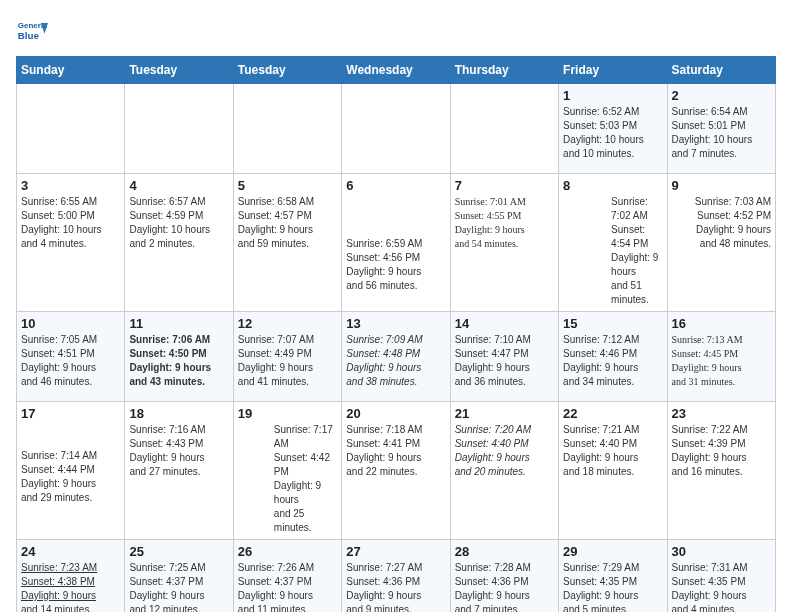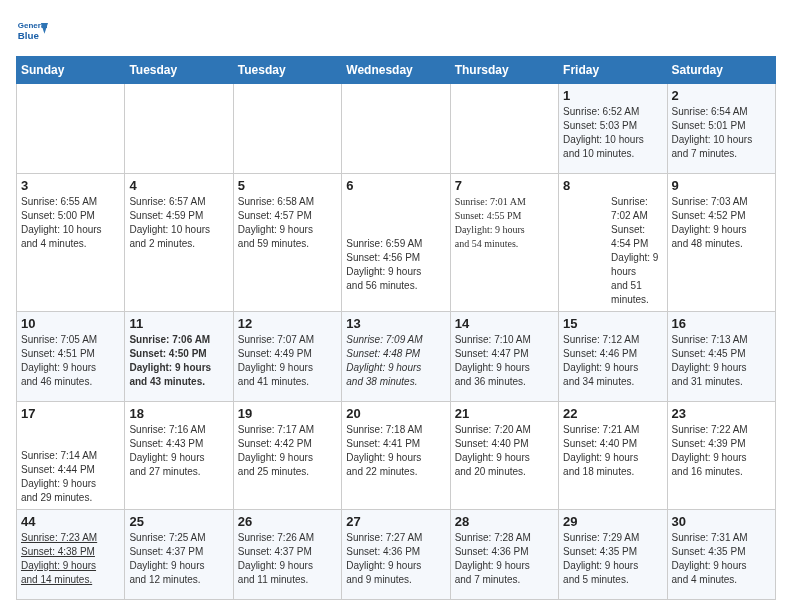--- a/index.html
+++ b/index.html
@@ -165,21 +165,21 @@
         </td>
         <td>
           <span class="day-num">8</span>
           <div style="white-space: pre-line; line-height: 1.4; margin-left: 48px;">Sunrise: 7:02 AM
 Sunset: 4:54 PM
 Daylight: 9 hours
 and 51 minutes.</div>
         </td>
         <td>
           <span class="day-num">9</span>
-          <div style="white-space: pre-line; line-height: 1.4;">Sunrise: 7:03 AM
+          <div style="white-space: pre-line; line-height: 1.4; text-align: right;">Sunrise: 7:03 AM
 Sunset: 4:52 PM
 Daylight: 9 hours
 and 48 minutes.</div>
         </td>
       </tr>
       <tr>
         <td>
           <span class="day-num">10</span>
           <div style="white-space: pre-line; line-height: 1.4;">Sunrise: 7:05 AM
 Sunset: 4:51 PM
@@ -216,21 +216,21 @@
         </td>
         <td>
           <span class="day-num">15</span>
           <div style="white-space: pre-line; line-height: 1.4;">Sunrise: 7:12 AM
 Sunset: 4:46 PM
 Daylight: 9 hours
 and 34 minutes.</div>
         </td>
         <td>
           <span class="day-num">16</span>
-          <div style="white-space: pre-line; line-height: 1.4;">Sunrise: 7:13 AM
+          <div style="white-space: pre-line; line-height: 1.4; font-family: Liberation Serif, serif;">Sunrise: 7:13 AM
 Sunset: 4:45 PM
 Daylight: 9 hours
 and 31 minutes.</div>
         </td>
       </tr>
       <tr>
         <td>
           <span class="day-num">17</span>
           <div style="white-space: pre-line; line-height: 1.4; margin-top: 28px;">Sunrise: 7:14 AM
 Sunset: 4:44 PM
@@ -239,35 +239,35 @@
         </td>
         <td>
           <span class="day-num">18</span>
           <div style="white-space: pre-line; line-height: 1.4;">Sunrise: 7:16 AM
 Sunset: 4:43 PM
 Daylight: 9 hours
 and 27 minutes.</div>
         </td>
         <td>
           <span class="day-num">19</span>
-          <div style="white-space: pre-line; line-height: 1.4;">Sunrise: 7:17 AM
+          <div style="white-space: pre-line; line-height: 1.4; margin-left: 36px;">Sunrise: 7:17 AM
 Sunset: 4:42 PM
 Daylight: 9 hours
 and 25 minutes.</div>
         </td>
         <td>
           <span class="day-num">20</span>
           <div style="white-space: pre-line; line-height: 1.4;">Sunrise: 7:18 AM
 Sunset: 4:41 PM
 Daylight: 9 hours
 and 22 minutes.</div>
         </td>
         <td>
           <span class="day-num">21</span>
-          <div style="white-space: pre-line; line-height: 1.4;">Sunrise: 7:20 AM
+          <div style="white-space: pre-line; line-height: 1.4; font-style: italic;">Sunrise: 7:20 AM
 Sunset: 4:40 PM
 Daylight: 9 hours
 and 20 minutes.</div>
         </td>
         <td>
           <span class="day-num">22</span>
           <div style="white-space: pre-line; line-height: 1.4;">Sunrise: 7:21 AM
 Sunset: 4:40 PM
 Daylight: 9 hours
 and 18 minutes.</div>
@@ -275,21 +275,21 @@
         <td>
           <span class="day-num">23</span>
           <div style="white-space: pre-line; line-height: 1.4;">Sunrise: 7:22 AM
 Sunset: 4:39 PM
 Daylight: 9 hours
 and 16 minutes.</div>
         </td>
       </tr>
       <tr>
         <td>
-          <span class="day-num">44</span>
+          <span class="day-num">24</span>
           <div style="white-space: pre-line; line-height: 1.4; text-decoration: underline;">Sunrise: 7:23 AM
 Sunset: 4:38 PM
 Daylight: 9 hours
 and 14 minutes.</div>
         </td>
         <td>
           <span class="day-num">25</span>
           <div style="white-space: pre-line; line-height: 1.4;">Sunrise: 7:25 AM
 Sunset: 4:37 PM
 Daylight: 9 hours

